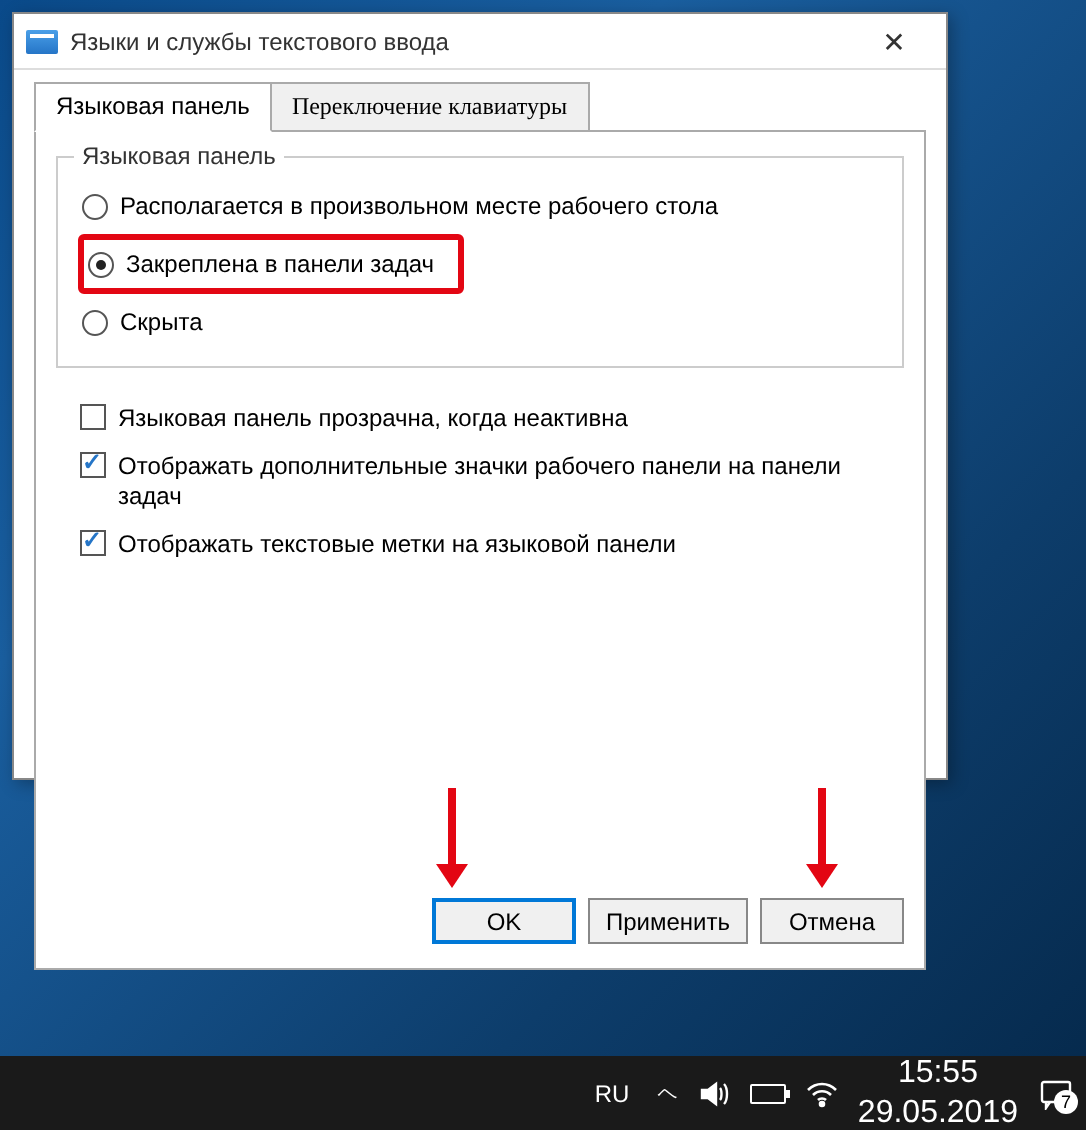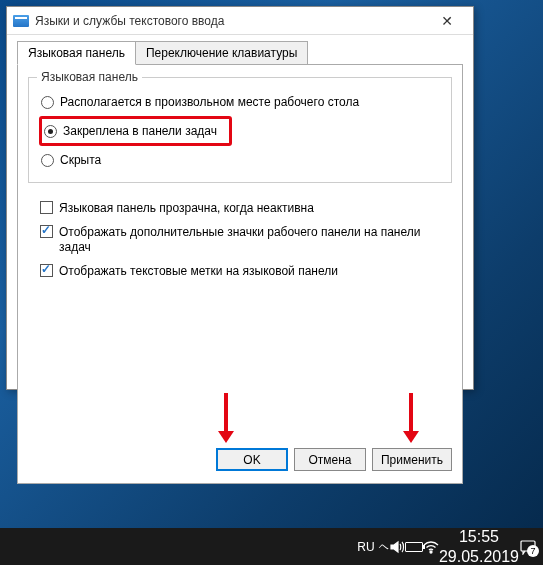--- a/index.html
+++ b/index.html
@@ -6,41 +6,41 @@
 body { width: 543px; height: 565px; font-family: 'Segoe UI', Tahoma, sans-serif; font-size: 12px; background: linear-gradient(135deg, #0a4a8a 0%, #1a5fa0 30%, #0d3d6b 70%, #05284a 100%); position: relative; overflow: hidden; }
 .dialog { position: absolute; left: 6px; top: 6px; width: 468px; height: 384px; background: #fff; border: 1px solid #888; box-shadow: 2px 2px 8px rgba(0,0,0,.3); }
 .titlebar { height: 28px; display: flex; align-items: center; padding: 0 6px; border-bottom: 1px solid #ddd; }
 .titlebar-icon { width: 16px; height: 12px; background: linear-gradient(#4a9fe8, #2575c7); border-radius: 1px; margin-right: 6px; position: relative; }
 .titlebar-icon::before { content: ''; position: absolute; top: 2px; left: 2px; right: 2px; height: 2px; background: #fff; }
 .title-text { flex: 1; color: #333; font-size: 12px; }
 .close-btn { width: 40px; height: 24px; display: flex; align-items: center; justify-content: center; font-size: 14px; color: #333; cursor: default; }
 .tabs { display: flex; padding: 6px 10px 0; }
 .tab { padding: 4px 10px; border: 1px solid #aaa; background: #f0f0f0; font-size: 12px; position: relative; cursor: default; }
 .tab.active { background: #fff; border-bottom: 1px solid #fff; z-index: 2; }
-.tab + .tab { margin-left: -1px; }
+.tab + .tab { margin-left: -1px; font-family: Liberation Serif, serif; }
 .tab-content { margin: -1px 10px 10px; border: 1px solid #aaa; padding: 12px 10px; height: 420px; position: relative; background: #fff; }
 .group { border: 1px solid #ccc; padding: 12px 10px 10px; position: relative; margin-bottom: 14px; }
 .group-title { position: absolute; top: -8px; left: 8px; background: #fff; padding: 0 4px; font-size: 12px; color: #333; }
 .radio-row { display: flex; align-items: center; padding: 5px 2px; }
 .highlighted { border: 3px solid #e30613; border-radius: 3px; padding: 2px 10px 2px 0; margin: 2px 0; display: inline-flex; }
 .radio { width: 13px; height: 13px; border: 1px solid #555; border-radius: 50%; margin-right: 6px; flex-shrink: 0; display: flex; align-items: center; justify-content: center; }
 .radio.checked::after { content: ''; width: 5px; height: 5px; background: #222; border-radius: 50%; }
 .checkbox-row { display: flex; align-items: flex-start; padding: 4px 12px; }
 .checkbox { width: 13px; height: 13px; border: 1px solid #555; margin-right: 6px; flex-shrink: 0; position: relative; }
 .checkbox.checked::after { content: '✓'; position: absolute; top: -3px; left: 0; font-size: 12px; color: #2575c7; font-weight: bold; }
 .cb-label { line-height: 1.3; max-width: 380px; }
 .buttons { position: absolute; bottom: 12px; right: 10px; display: flex; gap: 6px; align-items: center; }
 .btn { min-width: 72px; height: 23px; border: 1px solid #888; background: #f0f0f0; font-size: 12px; cursor: default; display: flex; align-items: center; justify-content: center; padding: 0 8px; }
 .btn.focused { border: 2px solid #0078d7; }
 .arrow { position: absolute; width: 4px; height: 40px; background: #e30613; }
 .arrow::after { content: ''; position: absolute; bottom: -10px; left: -6px; border-left: 8px solid transparent; border-right: 8px solid transparent; border-top: 12px solid #e30613; }
 .arrow1 { left: 206px; bottom: 50px; }
 .arrow2 { left: 391px; bottom: 50px; }
 .taskbar { position: absolute; bottom: 0; left: 0; right: 0; height: 37px; background: #1a1a1a; display: flex; align-items: center; justify-content: flex-end; padding: 0 6px; color: #fff; font-size: 11px; }
-.tray { display: flex; align-items: center; gap: 0; }
+.tray { display: flex; align-items: center; gap: 10px; }
 .tray-icon { width: 16px; height: 16px; display: flex; align-items: center; justify-content: center; }
 .lang { font-size: 12px; padding: 0 4px; }
 .chevron { font-size: 10px; }
 .battery { width: 18px; height: 10px; border: 1px solid #fff; border-radius: 1px; position: relative; }
 .battery::after { content: ''; position: absolute; right: -3px; top: 2px; width: 2px; height: 4px; background: #fff; }
 .wifi-icon svg { width: 16px; height: 16px; }
 .clock { text-align: center; line-height: 1.2; font-size: 16px; }
 .notif { position: relative; width: 18px; height: 16px; }
 .notif svg { width: 18px; height: 16px; }
 .notif-badge { position: absolute; bottom: -2px; right: -2px; width: 12px; height: 12px; background: #fff; color: #000; border-radius: 50%; font-size: 9px; display: flex; align-items: center; justify-content: center; }
@@ -100,24 +100,24 @@
     </div>
 
     <div class="arrow arrow1"></div>
     <div class="arrow arrow2"></div>
 
     <div class="buttons">
       <div class="btn focused">
           <span>OK</span>
         </div>
       <div class="btn">
-          <span>Отмена</span>
+          <span>Применить</span>
         </div>
       <div class="btn">
-          <span>Применить</span>
+          <span>Отмена</span>
         </div>
     </div>
   </div>
 </div>
 
 <div class="taskbar">
   <div class="tray">
     <span class="lang">RU</span>
     <span class="chevron">ヘ</span>
     <span class="tray-icon">

